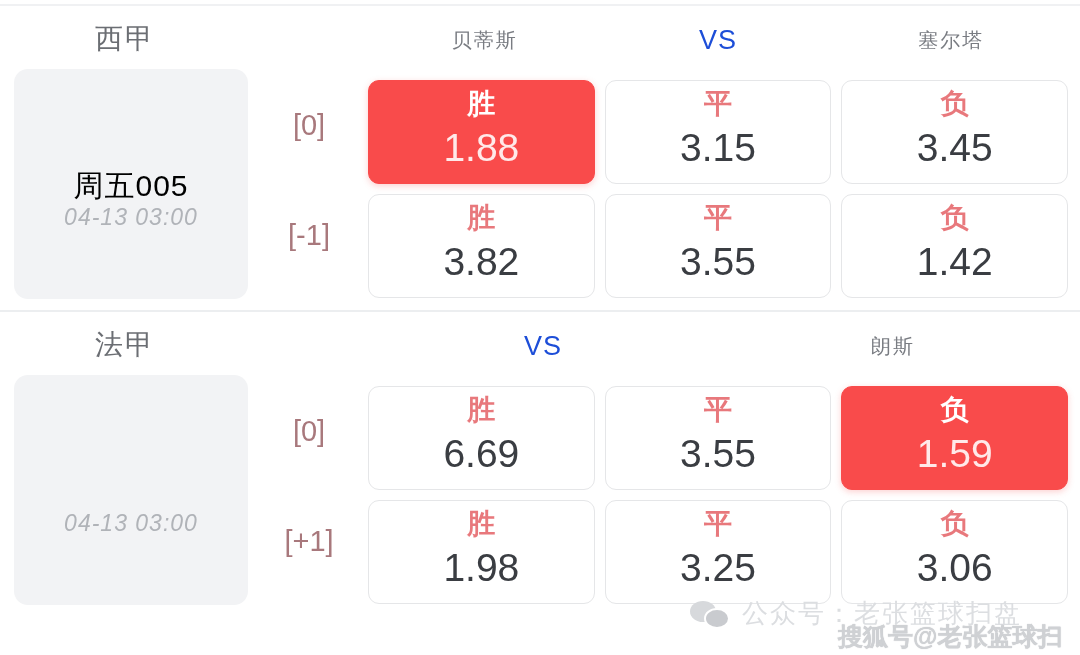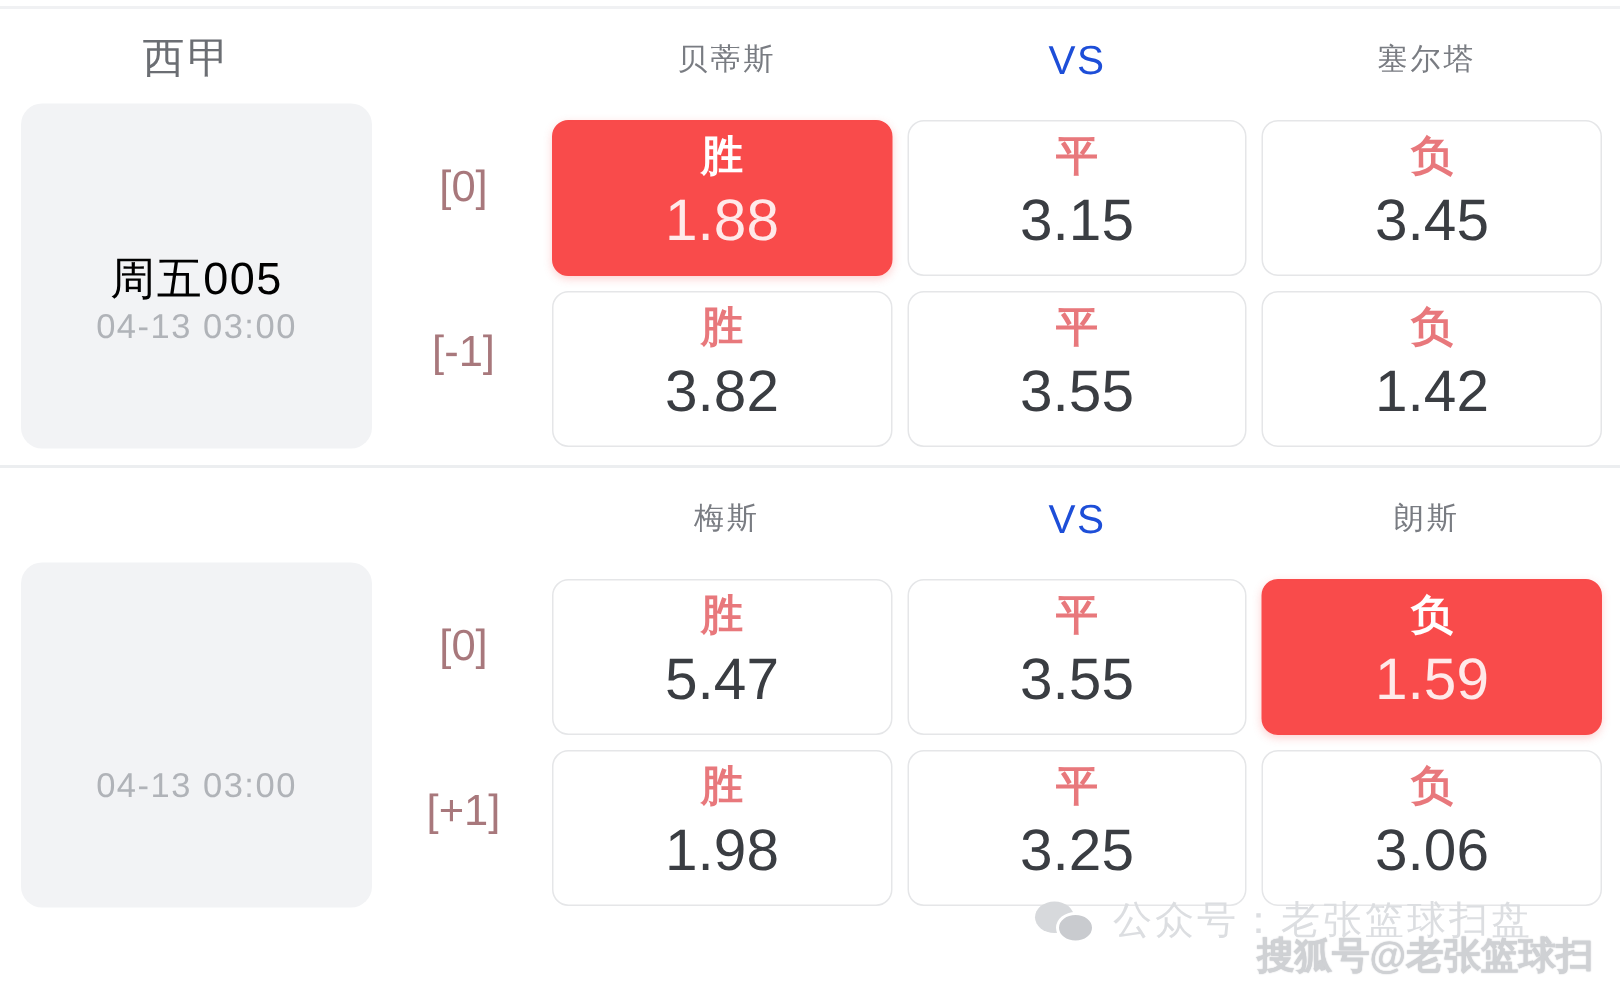--- a/index.html
+++ b/index.html
@@ -31,21 +31,21 @@
     position: absolute; left: 14px; top: 63px;
     width: 234px; height: 230px;
     background: #f2f3f5; border-radius: 14px;
   }
   .issue {
     position: absolute; left: 0; right: 0; top: 82px;
     text-align: center; font-size: 30px; color: #000000; letter-spacing: 1px; margin-top: 15px;
   }
   .kickoff {
     position: absolute; left: 0; right: 0; top: 135px;
-    text-align: center; font-size: 23px; color: #b0b3b8; letter-spacing: 1px;
+    text-align: center; font-size: 23px; color: #b0b3b8; letter-spacing: 1px; font-style: italic;
   }
 
   
   .handicap-col { position: absolute; left: 250px; top: 0; width: 118px; height: 100%; }
   .handicap {
     position: absolute; left: 0; width: 118px; text-align: center;
     font-size: 29px; color: #a8787c; letter-spacing: 0px;
   }
   .handicap.r0 { top: 103px; }
   .handicap.r1 { top: 213px; }
@@ -171,41 +171,41 @@
           <div class="pick">负</div>
           <div class="val">1.42</div>
         </div>
       </div>
     </div>
   </div>
 
   <div class="match match-2">
 
     <div class="info-col">
+      <div class="league">法甲</div>
       <div class="info-card">
         <div class="kickoff">04-13 03:00</div>
       </div>
     </div>
 
     <div class="handicap-col">
       <div class="handicap r0">[0]</div>
       <div class="handicap r1">[+1]</div>
     </div>
 
     <div class="odds-area">
       <div class="team-row">
-        <div class="team-name">梅斯</div>
         <div class="team-name vs">VS</div>
         <div class="team-name">朗斯</div>
       </div>
 
       <div class="odds-row r0">
         <div class="odds-cell">
           <div class="pick">胜</div>
-          <div class="val">5.47</div>
+          <div class="val">6.69</div>
         </div>
         <div class="odds-cell">
           <div class="pick">平</div>
           <div class="val">3.55</div>
         </div>
         <div class="odds-cell hot">
           <div class="pick">负</div>
           <div class="val">1.59</div>
         </div>
       </div>

